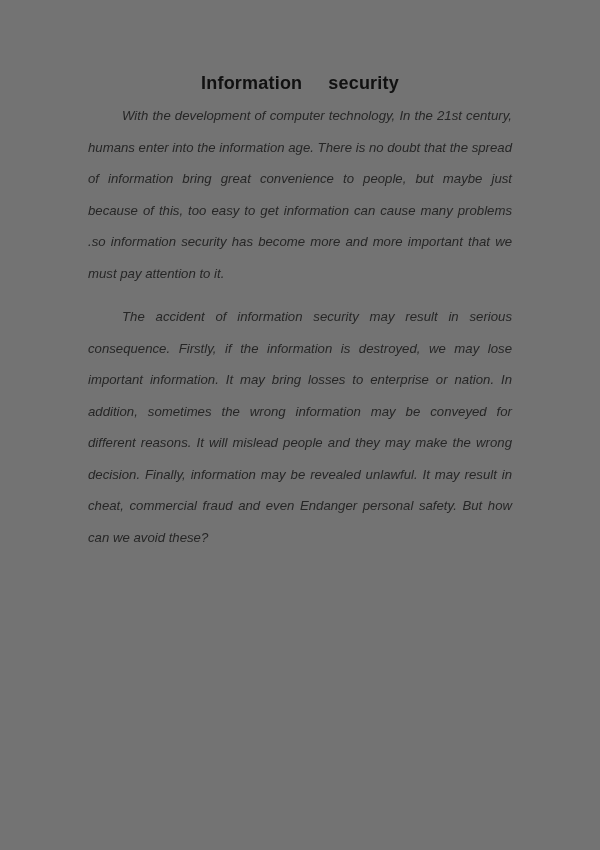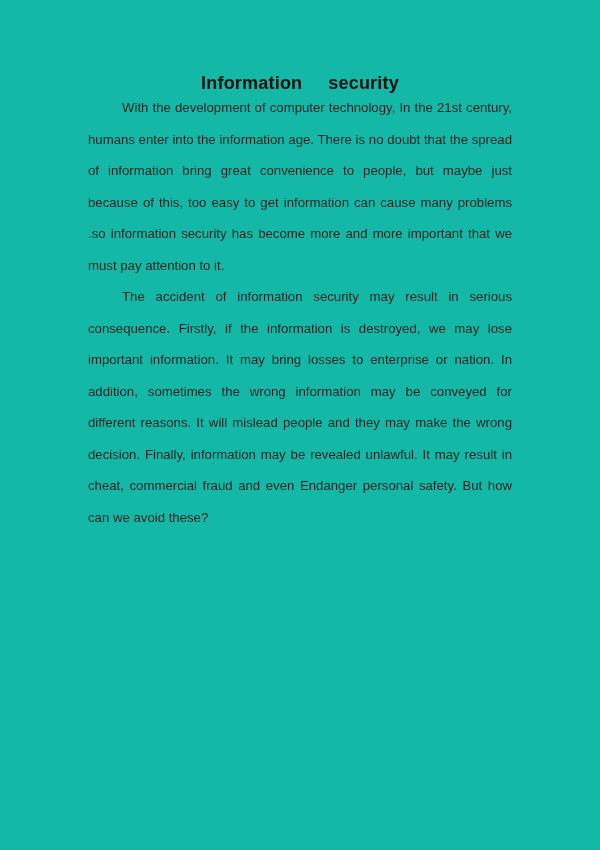--- a/index.html
+++ b/index.html
@@ -13,59 +13,60 @@
     background: #ffffff;
     font-family: "Liberation Sans", sans-serif;
     color: #262626;
     overflow: hidden;
   }
 
   .page {
     position: relative;
     width: 600px;
     height: 850px;
-    background: #14b8a6;
+    background: #737373;
     box-sizing: border-box;
   }
 
   .doc-title {
     position: absolute;
     left: 88px;
     top: 72px;
     width: 424px;
     text-align: center;
     font-size: 18px;
     font-weight: bold;
     color: #111111;
     letter-spacing: 0.2px;
     white-space: pre;
     line-height: 22px;
   }
 
   .body-block {
     position: absolute;
     left: 88px;
-    top: 92px;
+    top: 100px;
     width: 424px;
+    font-style: italic;
   }
 
   .para {
     margin: 0;
     font-size: 13.2px;
     line-height: 31.5px;
     text-align: justify;
     text-justify: inter-word;
     color: #262626;
     white-space: pre-wrap;
     -webkit-hyphens: none;
     hyphens: none;
   }
 
   .para.indent-1 { text-indent: 34px; }
-  .para.indent-2 { text-indent: 34px; }
+  .para.indent-2 { text-indent: 34px; margin-top: 12px; }
   .para.indent-3 { text-indent: 38px; }
 </style>
 </head>
 <body>
 
 <div class="page">
 
   <div class="doc-title">Information     security</div>
 
   <div class="body-block">

